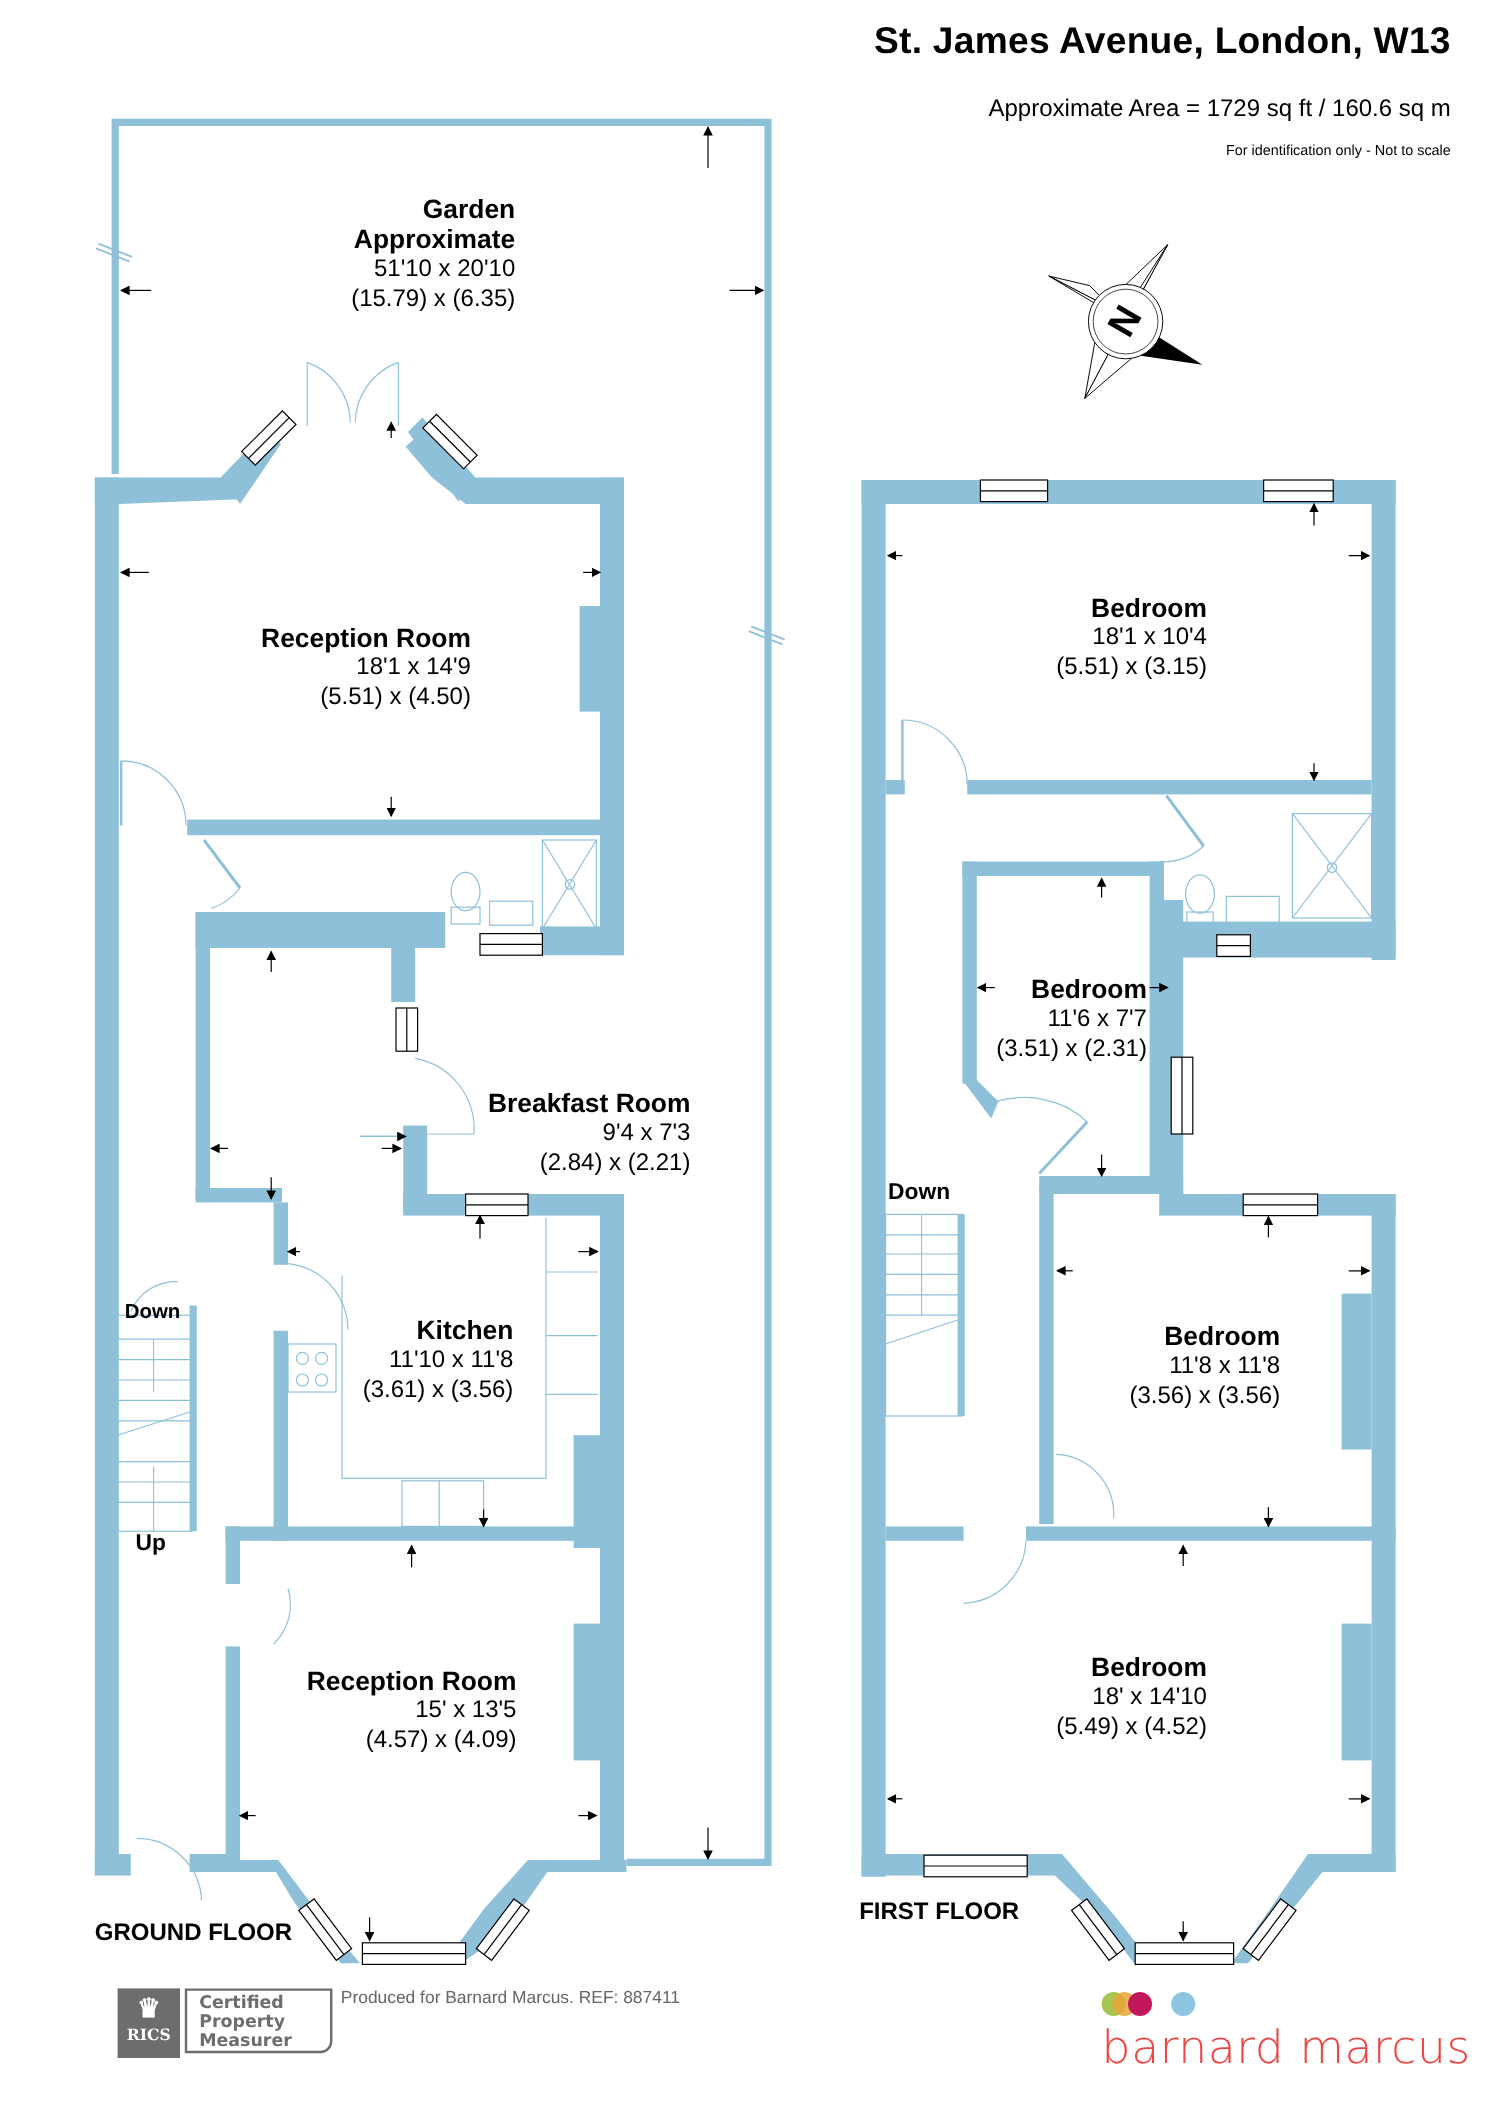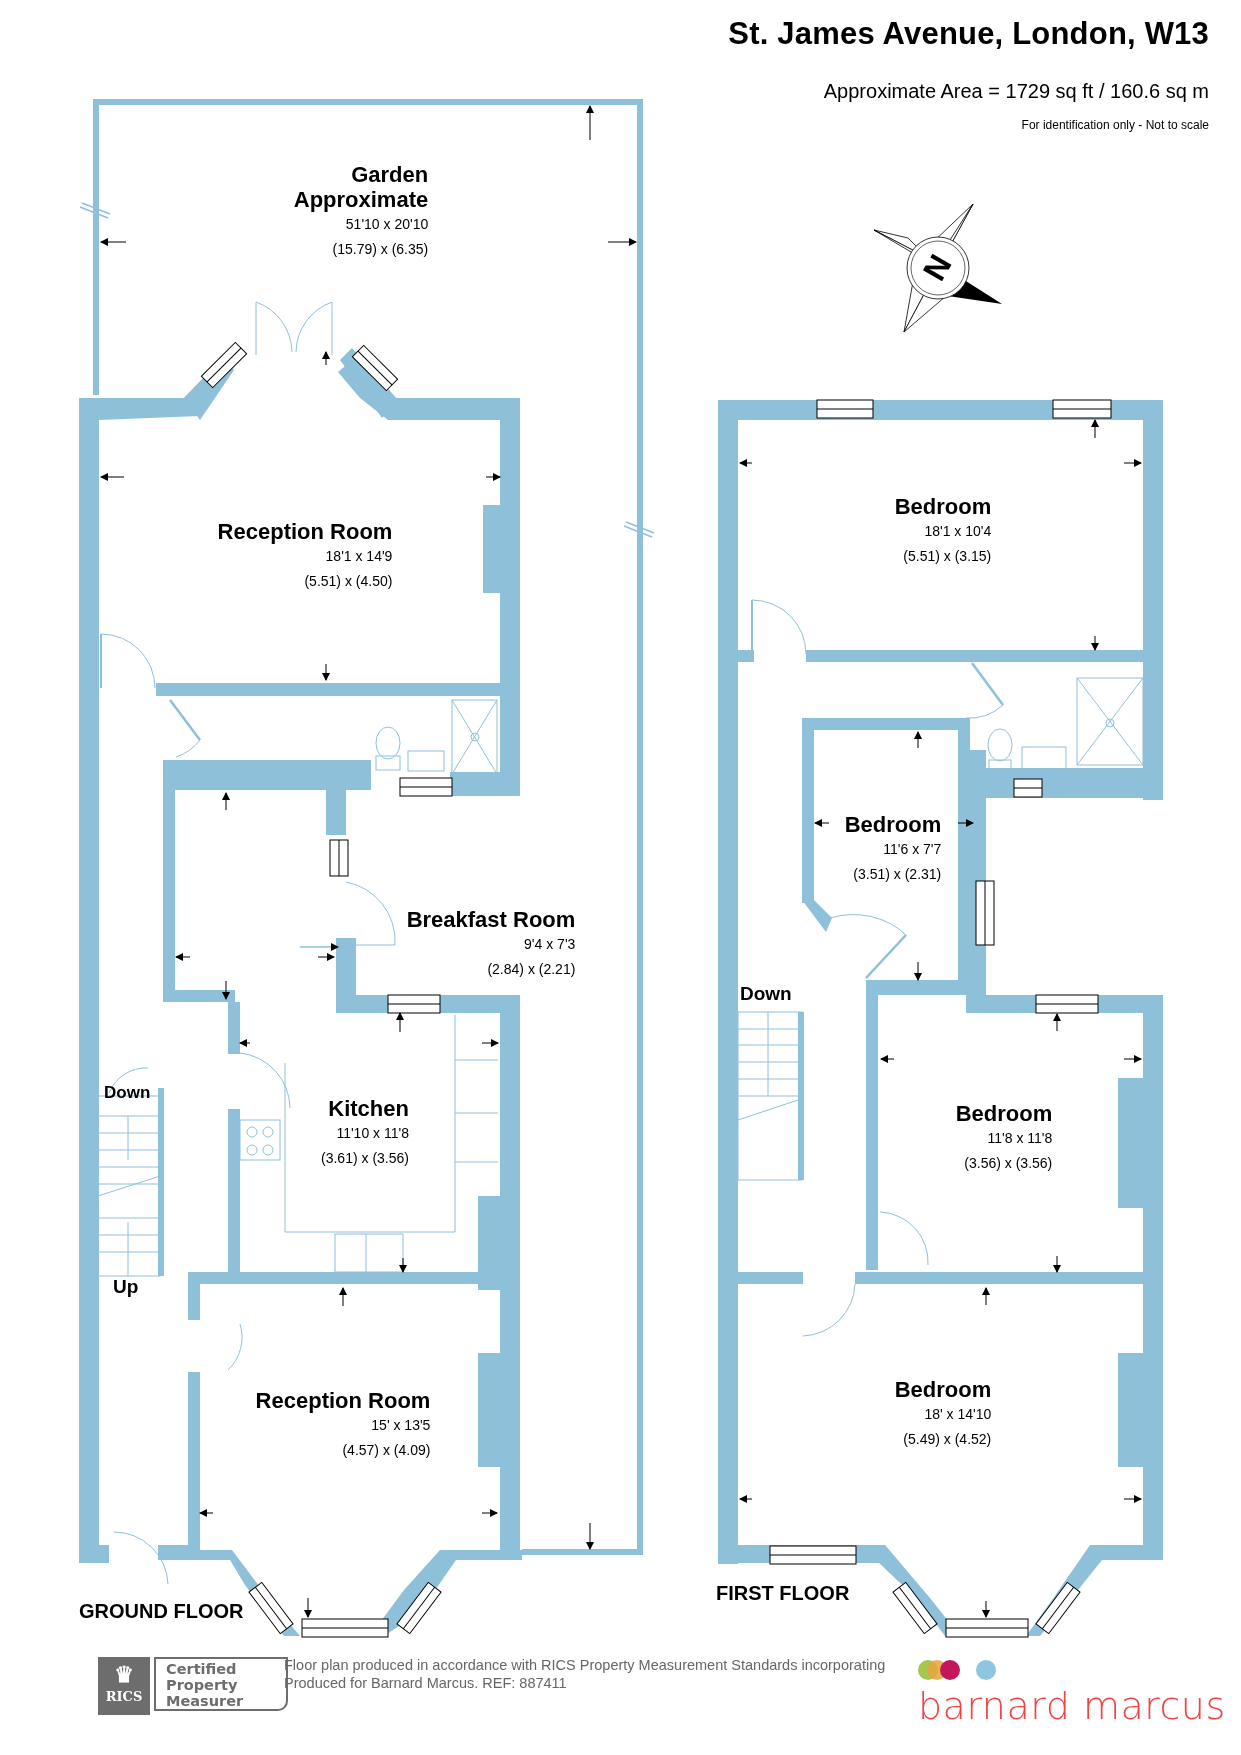--- a/index.html
+++ b/index.html
@@ -4,29 +4,29 @@
 <style>
   html, body { margin:0; padding:0; background:#ffffff; }
   body { width:1241px; height:1755px; position:relative; overflow:hidden; font-family:"Liberation Sans", sans-serif; color:#000; }
   .abs { position:absolute; }
   .title { right:32px; top:16px; font-size:31px; font-weight:bold; letter-spacing:0.2px; white-space:nowrap; }
   .area { right:32px; top:80px; font-size:20px; white-space:nowrap; }
   .note { right:32px; top:118px; font-size:12px; white-space:nowrap; }
   svg.plan { position:absolute; left:0; top:0; }
   .room { position:absolute; text-align:right; line-height:25px; transform:translateX(-50%); white-space:nowrap; }
   .room .name { font-weight:bold; font-size:22px; display:block; }
-  .room .dim { font-size:14px; display:block; }
+  .room .dim { font-size:20px; display:block; }
   .floor-label { position:absolute; font-weight:bold; font-size:20px; white-space:nowrap; }
   .stair-label { position:absolute; font-weight:bold; font-size:19px; white-space:nowrap; }
   .stair-label.small { font-size:17px; }
   .footer-text { left:284px; top:1656px; font-size:14.5px; line-height:18px; color:#666; white-space:nowrap; }
   .rics { left:98px; top:1657px; width:176px; height:58px; }
   .rics-box { position:absolute; left:0; top:0; width:52px; height:58px; background:#6d6d6d; color:#fff; font-weight:bold; font-family:"DejaVu Serif", serif; font-size:13px; text-align:center; }
   .rics-box .lion { display:block; font-size:22px; line-height:30px; margin-top:2px; }
-  .rics-cert { position:absolute; left:56px; top:0; width:134px; height:54px; border:2px solid #6d6d6d; border-radius:0 0 10px 0; color:#6d6d6d; font-weight:bold; font-size:14.5px; line-height:16px; padding:2px 0 0 10px; box-sizing:border-box; font-family:"DejaVu Sans", sans-serif; }
+  .rics-cert { position:absolute; left:56px; top:0; width:123px; height:54px; border:2px solid #6d6d6d; border-radius:0 0 10px 0; color:#6d6d6d; font-weight:bold; font-size:14.5px; line-height:16px; padding:2px 0 0 10px; box-sizing:border-box; font-family:"DejaVu Sans", sans-serif; }
   .logo { left:918px; top:1660px; }
   .dots { position:relative; height:22px; width:90px; }
   .dot { position:absolute; top:0; width:20px; height:20px; border-radius:50%; }
   .logo-text { font-size:38px; color:#ef4444; letter-spacing:0.5px; font-family:"DejaVu Sans", sans-serif; font-weight:300; margin-top:2px; }
 </style>
 </head>
 <body>
 
 <div class="abs title">St. James Avenue, London, W13</div>
 <div class="abs area">Approximate Area = 1729 sq ft / 160.6 sq m</div>
@@ -356,21 +356,20 @@
     <span class="lion">♛</span>
     <span>RICS</span>
   </div>
   <div class="rics-cert">
     <div>Certified</div>
     <div>Property</div>
     <div>Measurer</div>
   </div>
 </div>
 <div class="abs footer-text">
-  <div>Floor plan produced in accordance with RICS Property Measurement Standards incorporating</div>
   <div>Produced for Barnard Marcus.   REF:  887411</div>
 </div>
 <div class="abs logo">
   <div class="dots">
     <span class="dot" style="left:0; background:#9bc13c; opacity:0.9;"></span>
     <span class="dot" style="left:9px; background:#e8a33a; opacity:0.85;"></span>
     <span class="dot" style="left:22px; background:#c2185b;"></span>
     <span class="dot" style="left:58px; background:#8ec5e0;"></span>
   </div>
   <div class="logo-text">barnard marcus</div>

